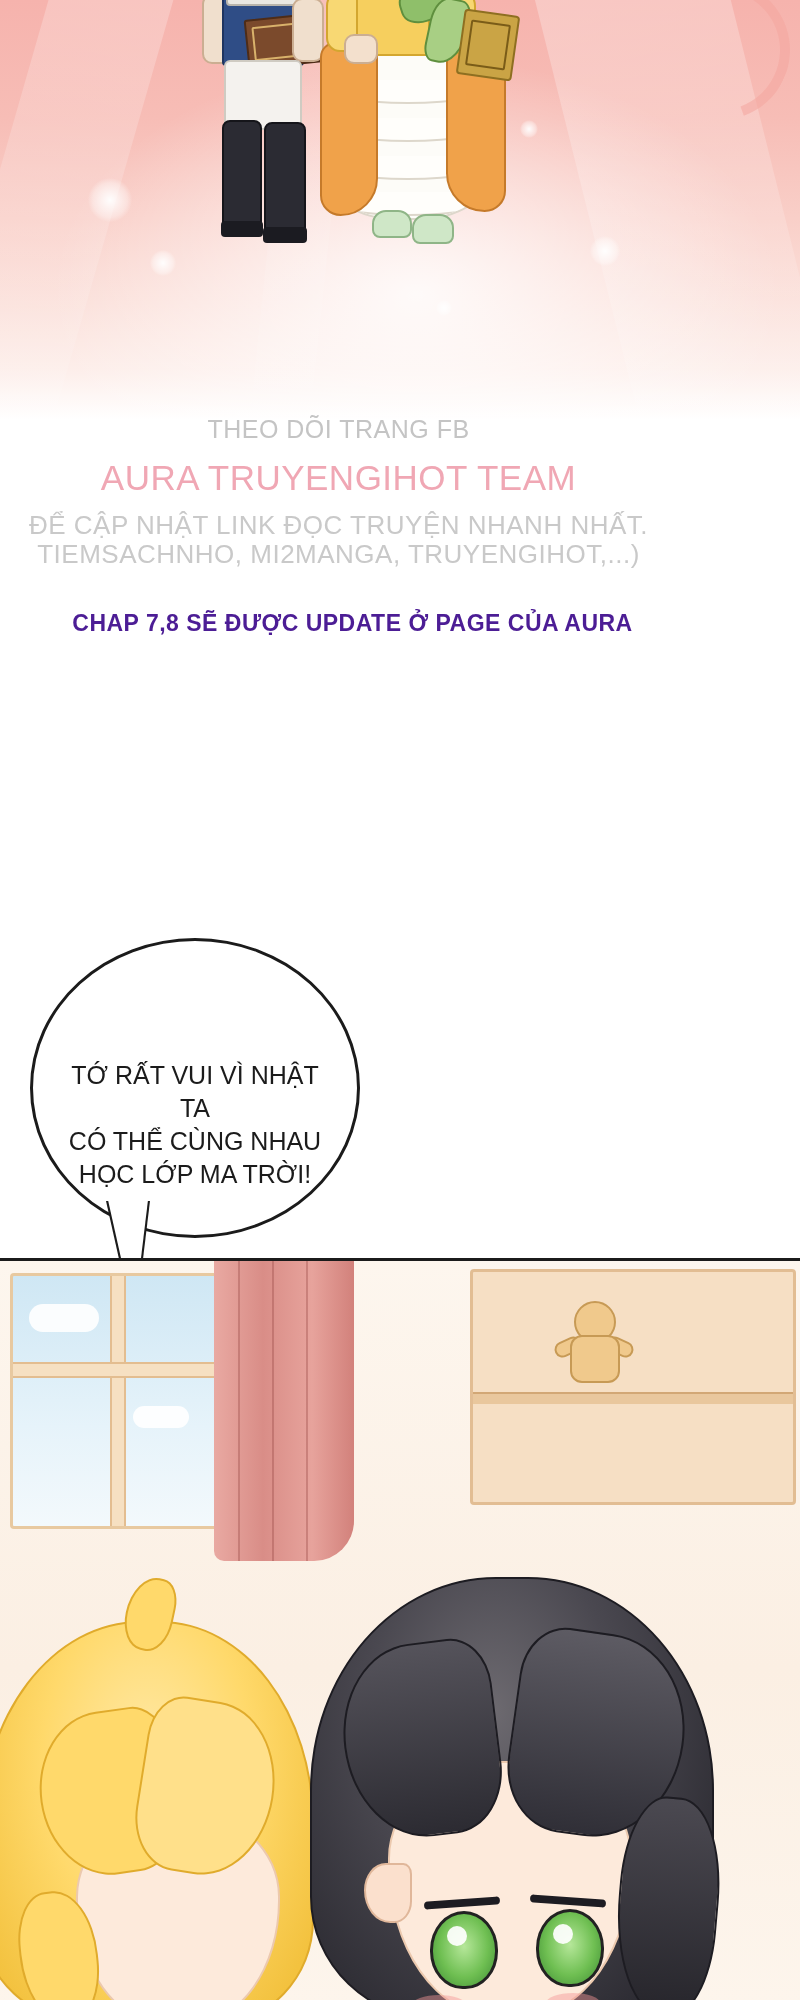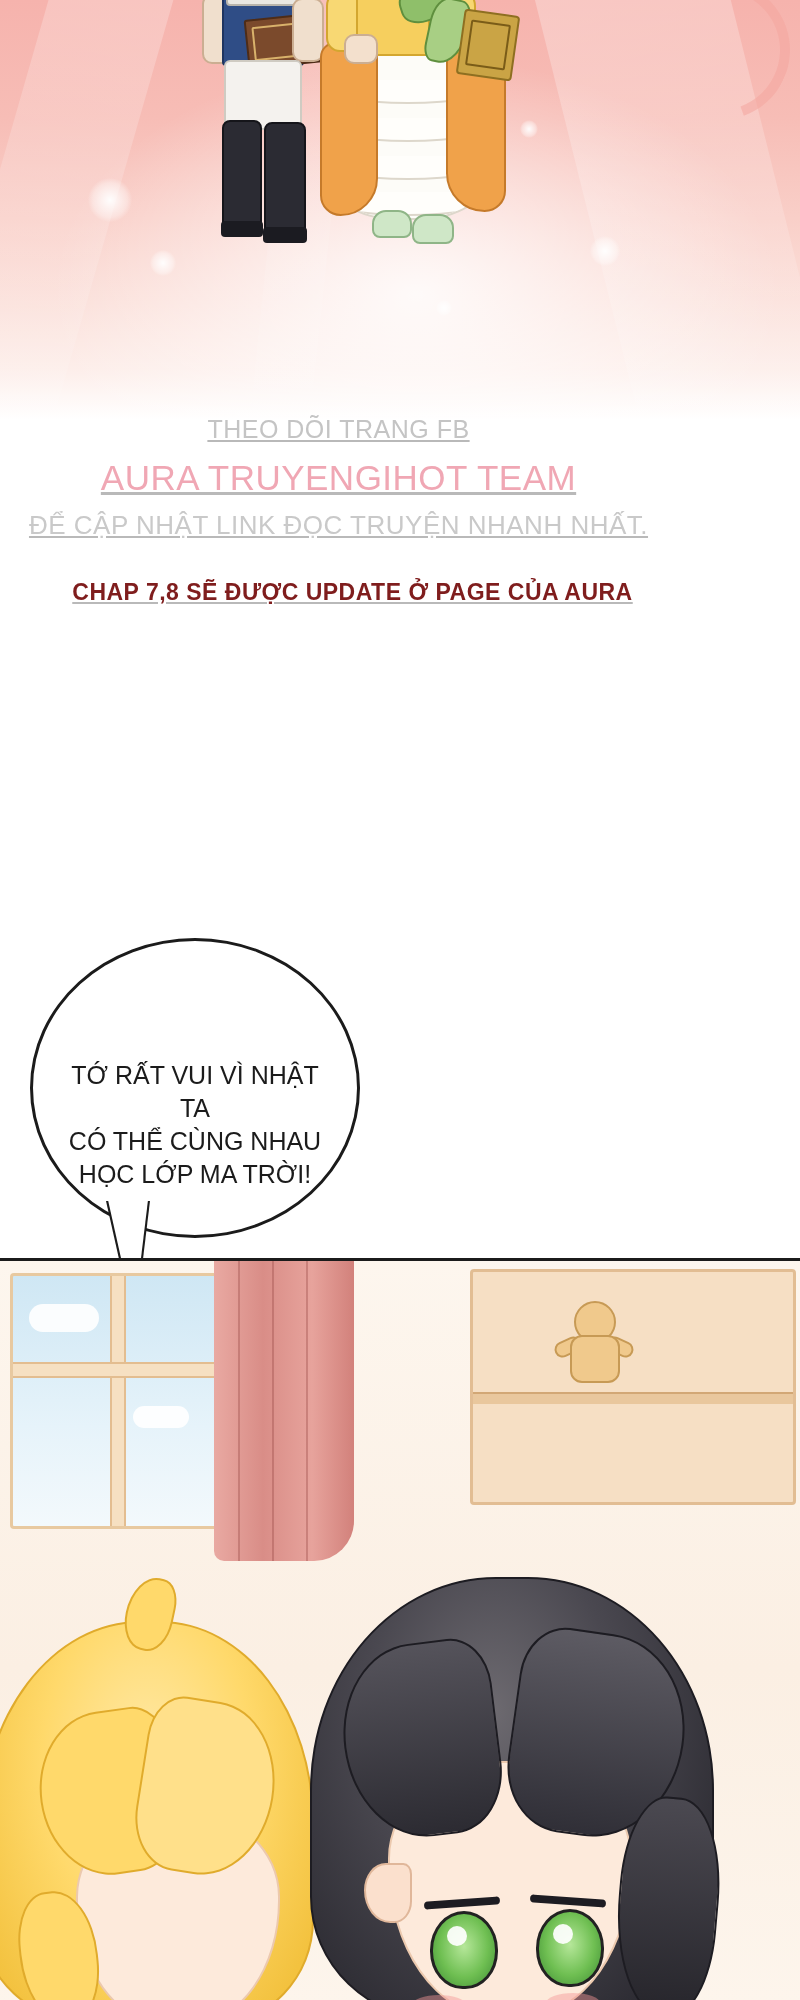--- a/index.html
+++ b/index.html
@@ -179,21 +179,20 @@
     background: #cfe7c7; border: 2px solid #8fb587; border-radius: 14px 14px 8px 8px;
   }
 
   
   .credits {
     position: absolute;
     left: 0; top: 412px;
     width: 677px;
     text-align: center;
     color: #b9b9b9;
-    text-decoration: underline;
   }
   .credits .line {
     letter-spacing: .5px;
     line-height: 1.36;
   }
   .c-follow {
     font-size: 25px;
     color: #c4c4c4;
     margin-bottom: 8px;
   }
@@ -209,21 +208,21 @@
     margin-bottom: 34px;
   }
   .c-warn {
     font-size: 26px;
     color: #c9c9c9;
     line-height: 1.5;
     margin-bottom: 36px;
   }
   .c-chap {
     font-size: 23px;
-    color: #7f1d1d;
+    color: #4c1d95;
     font-weight: bold;
     line-height: 1.5;
     padding-left: 28px;
   }
 
   
   .bubble {
     position: absolute;
     left: 30px; top: 938px;
     width: 330px; height: 300px;
@@ -471,20 +470,21 @@
       <div class="f-bookcase"></div>
       <div class="f-shoe-l"></div>
       <div class="f-shoe-r"></div>
     </div>
   </div>
 
   <div class="credits">
     <div class="line c-follow">THEO DÕI TRANG FB</div>
     <div class="line c-team">AURA TRUYENGIHOT TEAM</div>
     <div class="line c-update">ĐỂ CẬP NHẬT LINK ĐỌC TRUYỆN NHANH NHẤT.</div>
+    <div class="line c-warn" style="margin-top:-40px;">TIEMSACHNHO, MI2MANGA, TRUYENGIHOT,...)</div>
     <div class="line c-chap">CHAP 7,8 SẼ ĐƯỢC UPDATE Ở PAGE CỦA AURA</div>
   </div>
 
   <div class="bubble">
     <div class="bubble-text">
       <div>TỚ RẤT VUI VÌ NHẬT TA</div>
       <div>CÓ THỂ CÙNG NHAU</div>
       <div>HỌC LỚP MA TRỜI!</div>
     </div>
   </div>

